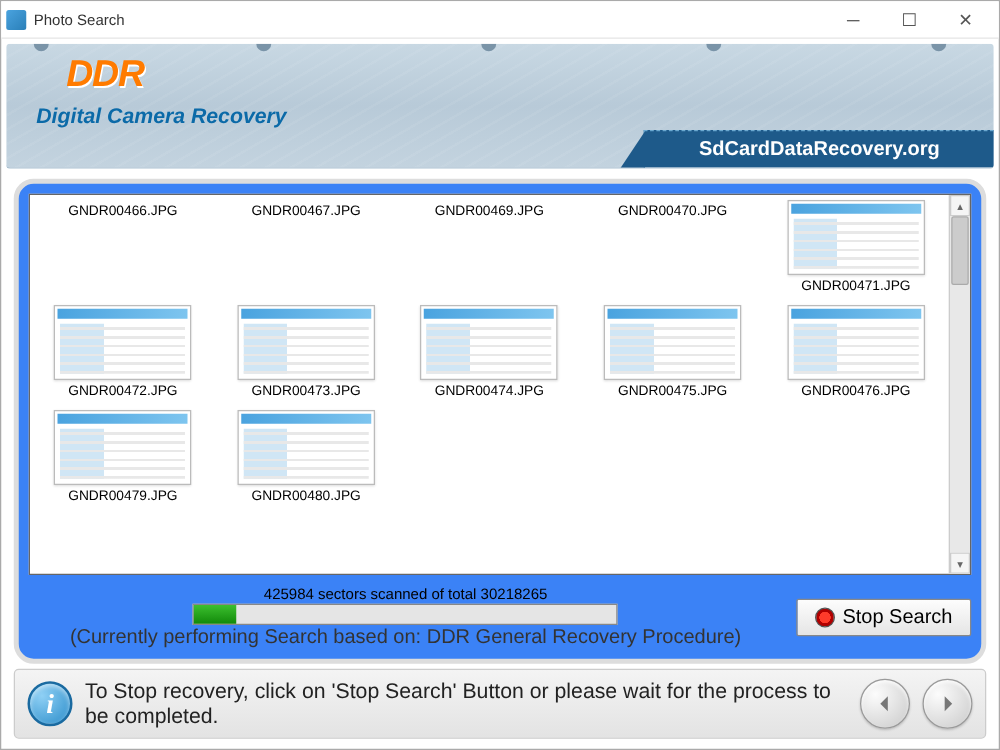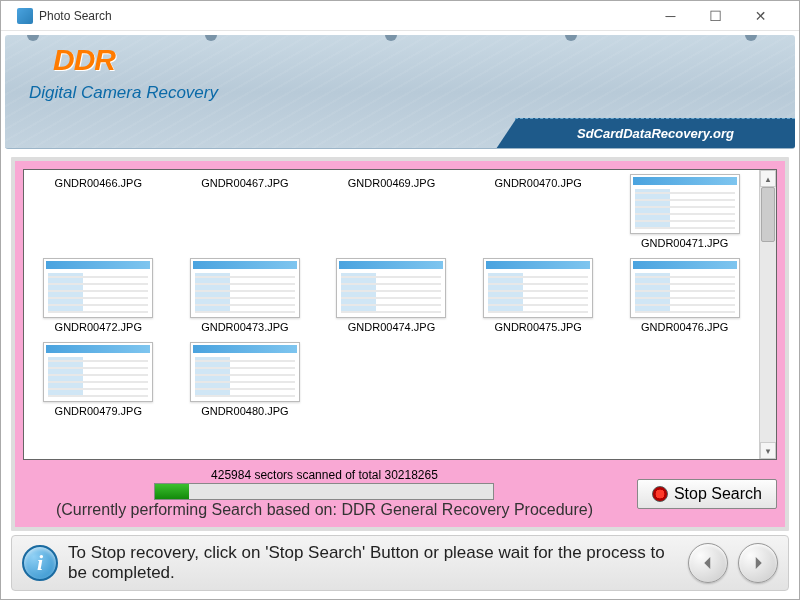--- a/index.html
+++ b/index.html
@@ -1,30 +1,30 @@
 <!DOCTYPE html>
 <html><head>
 <meta charset="utf-8">
 <style>
 *{box-sizing:border-box;margin:0;padding:0;font-family:"Segoe UI",Tahoma,sans-serif}
 body{background:#d5cfc8;width:800px;height:600px;overflow:hidden}
 .window{width:800px;height:600px;background:#fff;border:1px solid #aaa;display:flex;flex-direction:column}
-.titlebar{height:30px;background:#fff;display:flex;align-items:center;padding:0 16px;border-bottom:1px solid #e5e5e5}
+.titlebar{height:30px;background:#fff;display:flex;align-items:center;padding:0 4px;border-bottom:1px solid #e5e5e5}
 .titlebar .appicon{width:16px;height:16px;background:linear-gradient(135deg,#4aa3df,#2a7fb8);border-radius:2px;margin-right:6px}
 .titlebar .title{font-size:12px;color:#333;flex:1}
 .winbtns{display:flex}
 .winbtn{width:45px;height:28px;display:flex;align-items:center;justify-content:center;font-size:14px;color:#555;cursor:pointer}
-.banner{height:114px;background:linear-gradient(180deg,#c8d8e3 0%,#b8cad8 50%,#c3d3df 100%);position:relative;border-bottom:1px solid #9cb5c8;margin:4px;border-radius:3px;overflow:hidden}
+.banner{height:100px;background:linear-gradient(180deg,#c8d8e3 0%,#b8cad8 50%,#c3d3df 100%);position:relative;border-bottom:1px solid #9cb5c8;margin:4px;border-radius:3px;overflow:hidden}
 .banner::before{content:"";position:absolute;inset:0;background:repeating-linear-gradient(-30deg,rgba(255,255,255,0.06) 0 2px,transparent 2px 10px)}
 .banner-hole{position:absolute;top:0;width:12px;height:6px;background:#7a94a8;border-radius:0 0 6px 6px}
 .logo-ddr{position:absolute;left:48px;top:8px;font-size:30px;font-weight:900;color:#ff7b00;font-style:italic;letter-spacing:-1px;text-shadow:1px 1px 0 #fff}
-.logo-sub{position:absolute;left:24px;top:48px;font-size:17px;font-weight:normal;color:#0b6aa8;font-style:italic}
-.site-badge{position:absolute;right:0;bottom:0;width:280px;height:30px;background:#1e5a8a;color:#fff;font-size:13px;font-style:italic;display:flex;align-items:center;justify-content:center;font-weight:600;border:1px dashed #6aa8d0;border-right:0;border-bottom:0}
+.logo-sub{position:absolute;left:24px;top:48px;font-size:17px;font-weight:bold;color:#0b6aa8;font-style:italic}
+.site-badge{position:absolute;right:0;bottom:0;width:280px;height:30px;background:#1e5a8a;color:#fff;font-size:16px;display:flex;align-items:center;justify-content:center;font-weight:600;border:1px dashed #6aa8d0;border-right:0;border-bottom:0}
 .site-badge::before{content:"";position:absolute;left:-20px;top:0;border-right:20px solid #1e5a8a;border-top:30px solid transparent}
-.content{flex:1;margin:4px 10px;border:4px solid #ddd;border-radius:1px;background:#f9a8d4;display:flex;flex-direction:column;padding:8px}
+.content{flex:1;margin:4px 10px;border:4px solid #ddd;border-radius:16px;background:#3b82f6;display:flex;flex-direction:column;padding:8px}
 .thumbs-wrap{flex:1;display:flex;border:1px solid #666;background:#fff;overflow:hidden}
 .thumbs{flex:1;overflow-y:auto;padding:2px}
 .grid{display:grid;grid-template-columns:repeat(5,1fr);gap:2px}
 .item{display:flex;flex-direction:column;align-items:center;padding:2px}
 .fname{font-size:11px;color:#000;text-align:center;white-space:nowrap;margin:3px 0}
 .thumb{width:110px;height:60px;background:#fff;border:1px solid #bbb;box-shadow:0 1px 2px rgba(0,0,0,0.15);position:relative;overflow:hidden}
 .thumb::before{content:"";position:absolute;top:2px;left:2px;right:2px;height:8px;background:linear-gradient(90deg,#4aa3df,#7ec5ef)}
 .thumb::after{content:"";position:absolute;top:14px;left:4px;right:4px;bottom:4px;background:repeating-linear-gradient(0deg,#e8e8e8 0 2px,transparent 2px 7px),linear-gradient(90deg,#d0e6f5 0 35%,#fff 35%)}
 .scrollbar{width:17px;background:#f0f0f0;border-left:1px solid #ccc;display:flex;flex-direction:column}
 .sbtn{height:17px;display:flex;align-items:center;justify-content:center;font-size:9px;color:#666;border:1px solid #ccc;background:#f5f5f5}

